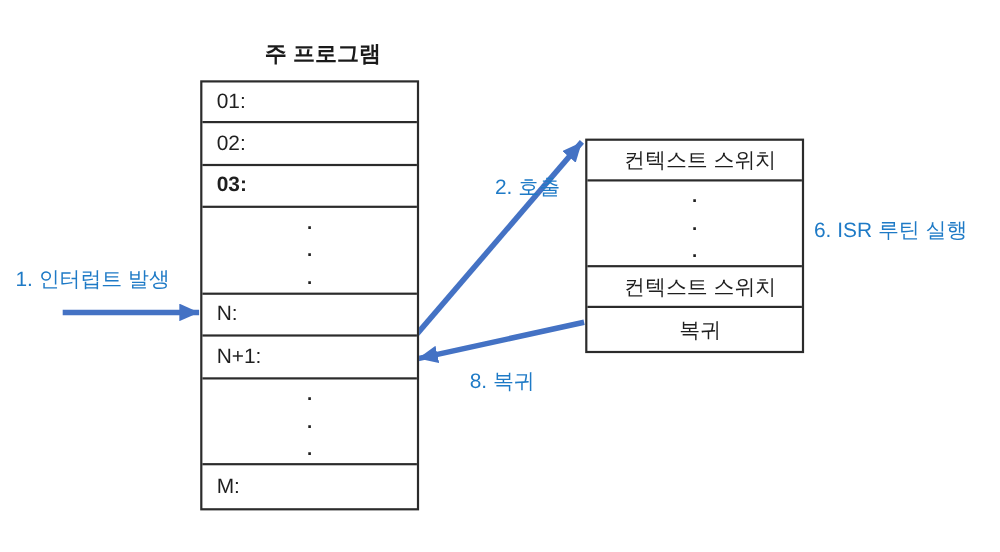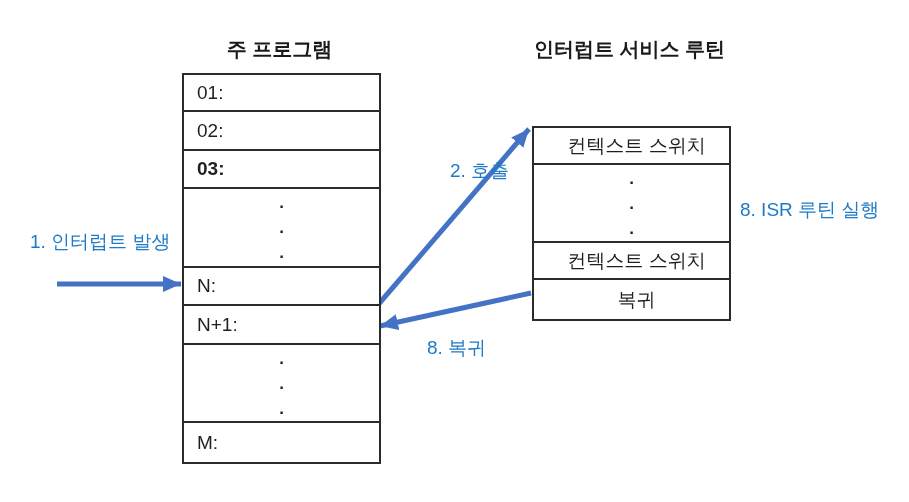--- a/index.html
+++ b/index.html
@@ -82,46 +82,45 @@
     <defs>
       <marker id="ah" markerUnits="userSpaceOnUse" markerWidth="19" markerHeight="16" refX="18" refY="8" orient="auto">
         <path d="M0,0 L18,8 L0,16 Z" fill="#4472C4"></path>
       </marker>
     </defs>
     <line x1="57" y1="284" x2="181" y2="284" stroke="#4472C4" stroke-width="5" marker-end="url(#ah)"></line>
     <line x1="377" y1="306" x2="529" y2="129" stroke="#4472C4" stroke-width="5" marker-end="url(#ah)"></line>
     <line x1="531" y1="293" x2="380" y2="326" stroke="#4472C4" stroke-width="5" marker-end="url(#ah)"></line>
   </svg>
 
-  <div class="block-title" style="left:182px; top:37px;">주 프로그램</div>
+  <div class="block-title" style="left:196px; top:37px;">주 프로그램</div>
 
   <div class="mem-table" style="left:182px; top:73px; height:387px;">
     <div class="mem-row" style="height:37px;">01:</div>
     <div class="mem-row" style="height:39px;text-align:center;">02:</div>
     <div class="mem-row" style="height:38px;font-weight:bold;">03:</div>
     <div class="mem-row dots" style="height:79px;">.
 .
 .</div>
     <div class="mem-row" style="height:38px;">N:</div>
     <div class="mem-row" style="height:39px;">N+1:</div>
     <div class="mem-row dots" style="height:78px;">.
 .
 .</div>
     <div class="mem-row" style="height:39px;">M:</div>
   </div>
 
-  <div class="block-title" style="left:532px; top:37px;">인터럽트 서비스 루틴</div>
 
   <div class="mem-table" style="left:532px; top:126px; height:191px;">
     <div class="mem-row center" style="height:37px;">컨텍스트 스위치</div>
     <div class="mem-row dots" style="height:78px;">.
 .
 .</div>
     <div class="mem-row center" style="height:37px;">컨텍스트 스위치</div>
     <div class="mem-row center" style="height:39px;">복귀</div>
   </div>
 
-  <div class="flow-label" style="left:14px; top:230px;margin-left:16px;">1. 인터럽트 발생</div>
+  <div class="flow-label" style="left:14px; top:243px;">1. 인터럽트 발생</div>
   <div class="flow-label" style="left:423px; top:159px;margin-left:27px;">2. 호출</div>
-  <div class="flow-label" style="left:740px; top:198px;">8. ISR 루틴 실행</div>
+  <div class="flow-label" style="left:740px; top:198px;">6. ISR 루틴 실행</div>
   <div class="flow-label" style="left:427px; top:336px;">8. 복귀</div>
 
 </div>
 
 </body></html>

